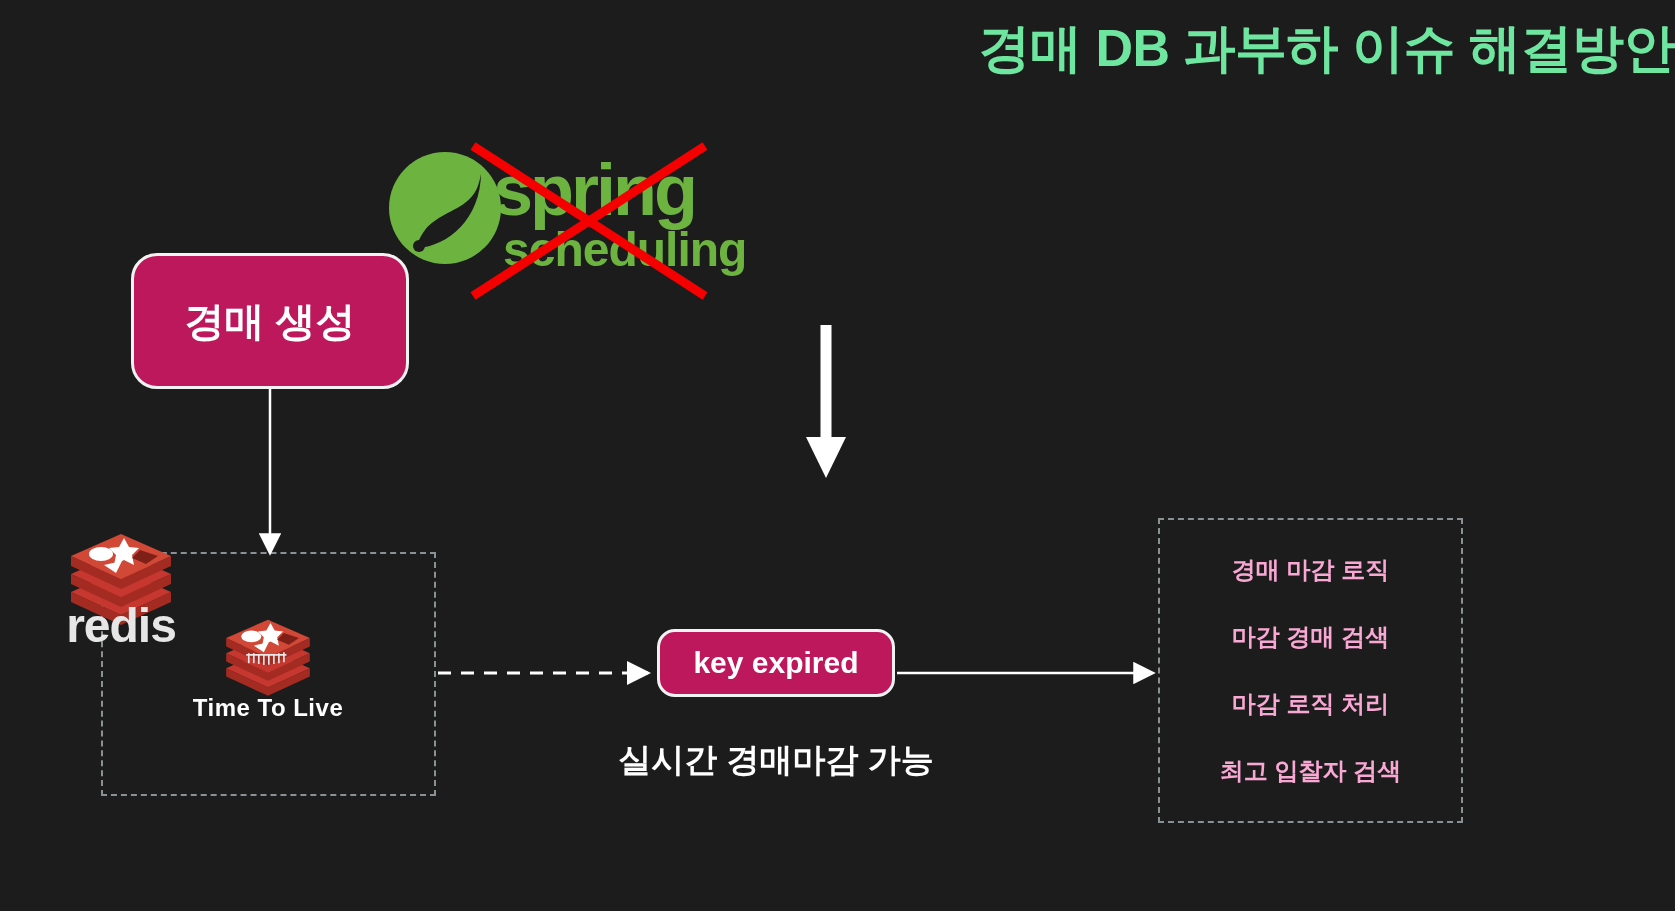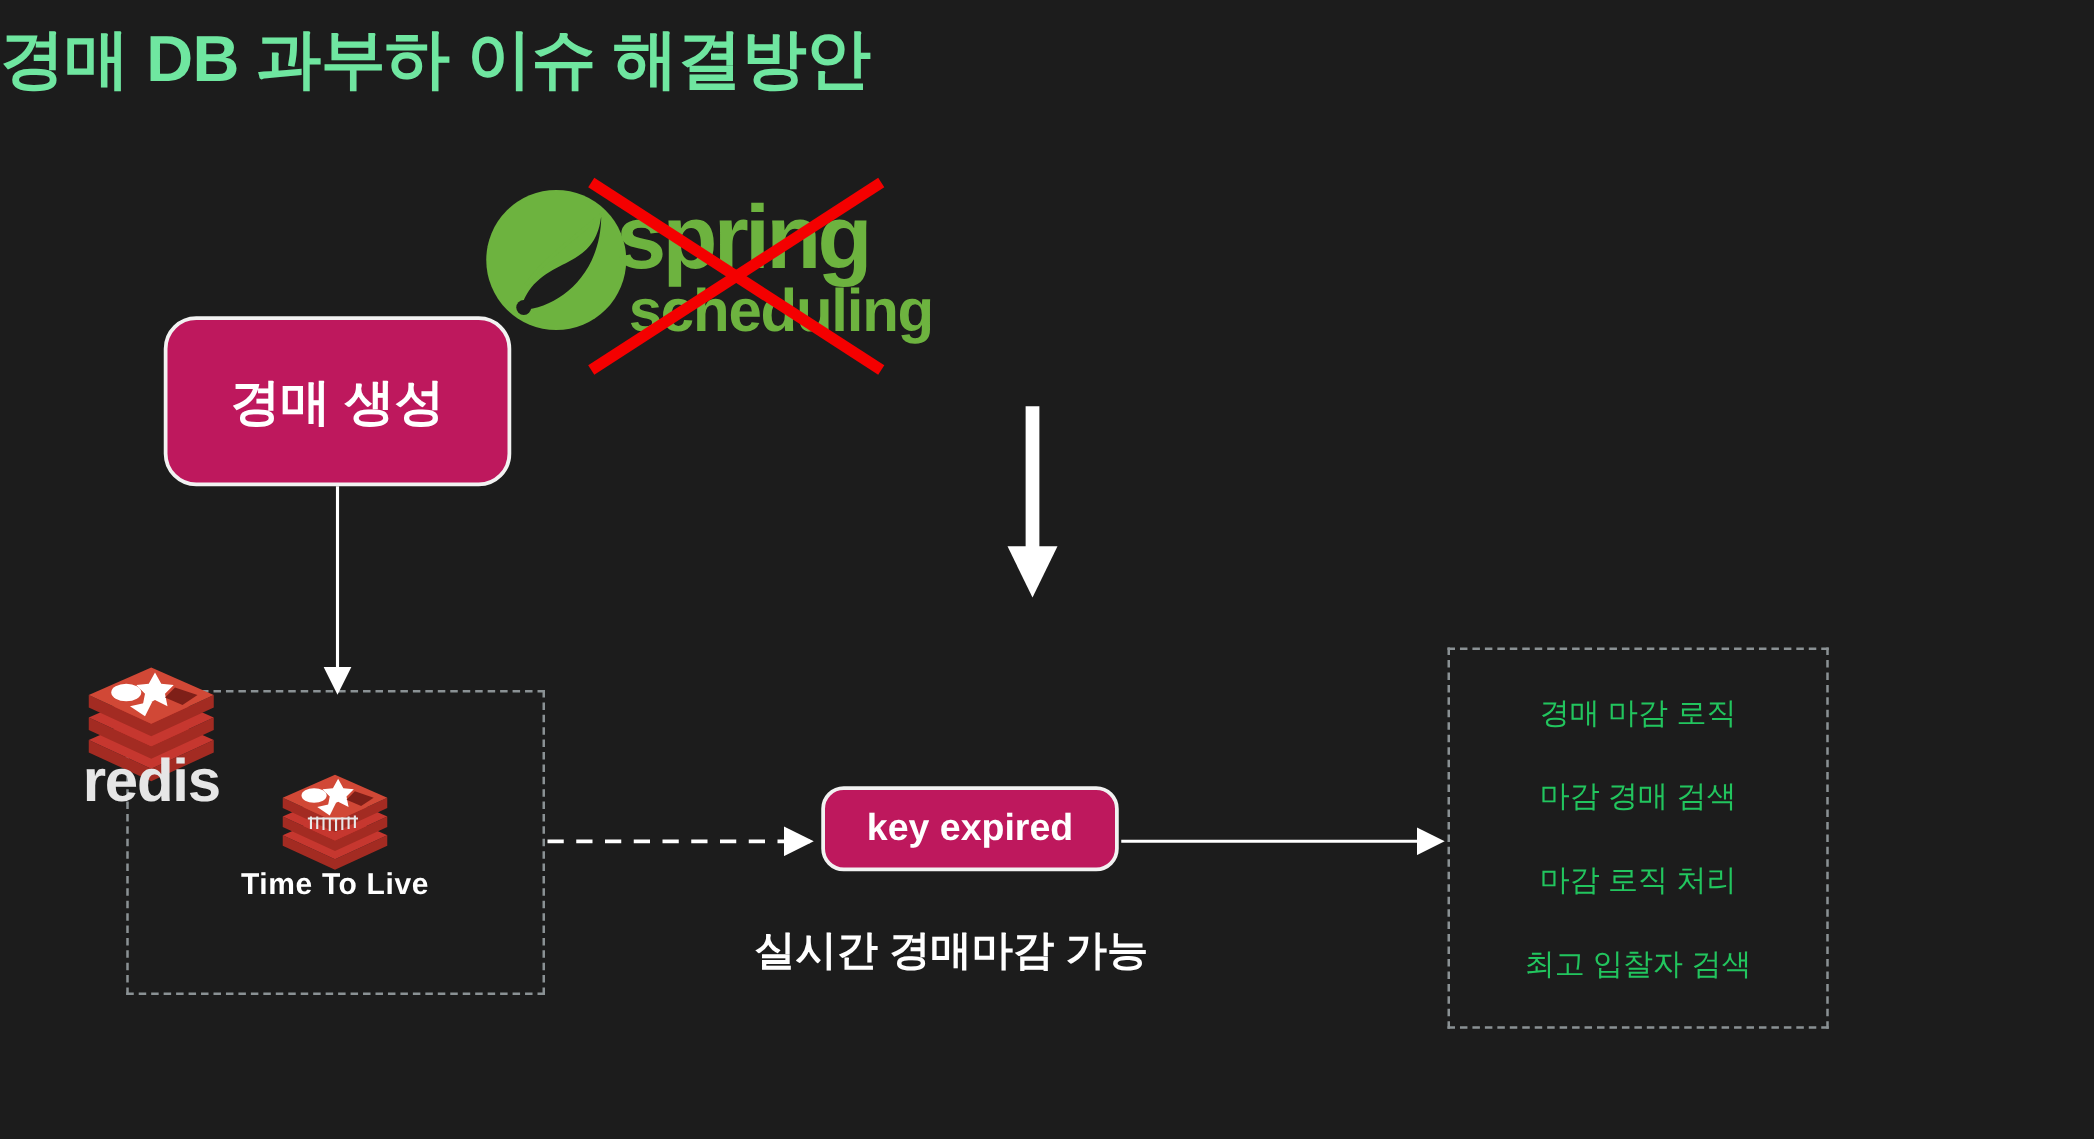--- a/index.html
+++ b/index.html
@@ -17,21 +17,21 @@
   #stage {
     position: absolute;
     inset: 0;
     background: #1c1c1c;
   }
   .abs { position: absolute; }
 
   
   #title {
     left: 0; right: 0; top: 20px;
-    text-align: left;
+    text-align: right;
     color: #6fe6a0;
     font-size: 52px;
     font-weight: bold;
     letter-spacing: -0.5px;
     line-height: 1.1;
     white-space: nowrap;
   }
 
   
   .node-box {
@@ -146,44 +146,44 @@
     width: 180px;
     text-align: center;
     color: #ffffff;
     font-size: 24px;
     font-weight: bold;
     letter-spacing: 0.5px;
   }
 
   
   #realtime-caption {
-    left: 571px; top: 738px;
+    left: 586px; top: 738px;
     width: 380px;
     text-align: center;
     color: #ffffff;
     font-size: 33px;
     font-weight: bold;
     white-space: nowrap;
   }
 
   
   #outcome-list {
     left: 1158px; top: 518px;
     width: 305px; height: 305px;
     display: flex;
     flex-direction: column;
     justify-content: space-around;
     align-items: center;
     box-sizing: border-box;
     padding: 18px 0;
   }
   .outcome-item {
-    color: #22c55e;
+    color: #f9a8d4;
     font-size: 24px;
-    font-weight: normal;
+    font-weight: bold;
     white-space: nowrap;
     text-align: center;
   }
 
   
   #arrows {
     position: absolute;
     left: 0; top: 0;
     width: 1675px; height: 911px;
     pointer-events: none;

